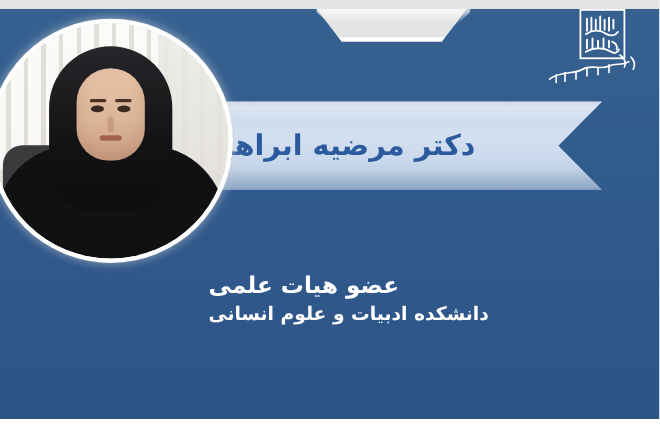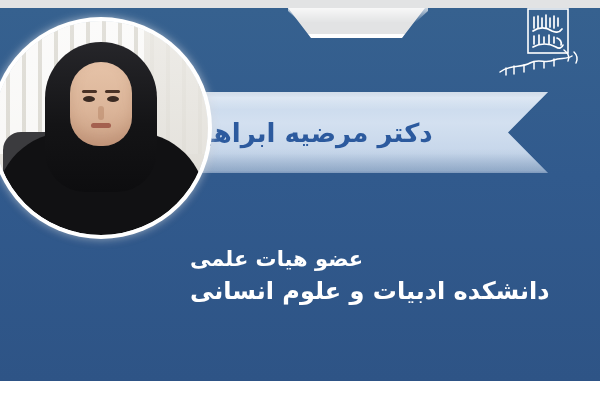--- a/index.html
+++ b/index.html
@@ -290,21 +290,21 @@
     z-index: 5;
     direction: rtl;
     text-align: left;
     color: #ffffff;
     font-family: "DejaVu Sans", "Liberation Sans", sans-serif;
     font-weight: bold;
     line-height: 1.45;
     margin-top: 48px;
   }
   .subtitle-line1 { font-size: 21px; }
-  .subtitle-line2 { font-size: 24px; }
+  .subtitle-line2 { font-size: 17px; }
 
   
   .logo {
     position: absolute;
     right: 14px;
     top: 6px;
     width: 92px;
     height: 74px;
     z-index: 5;
   }

